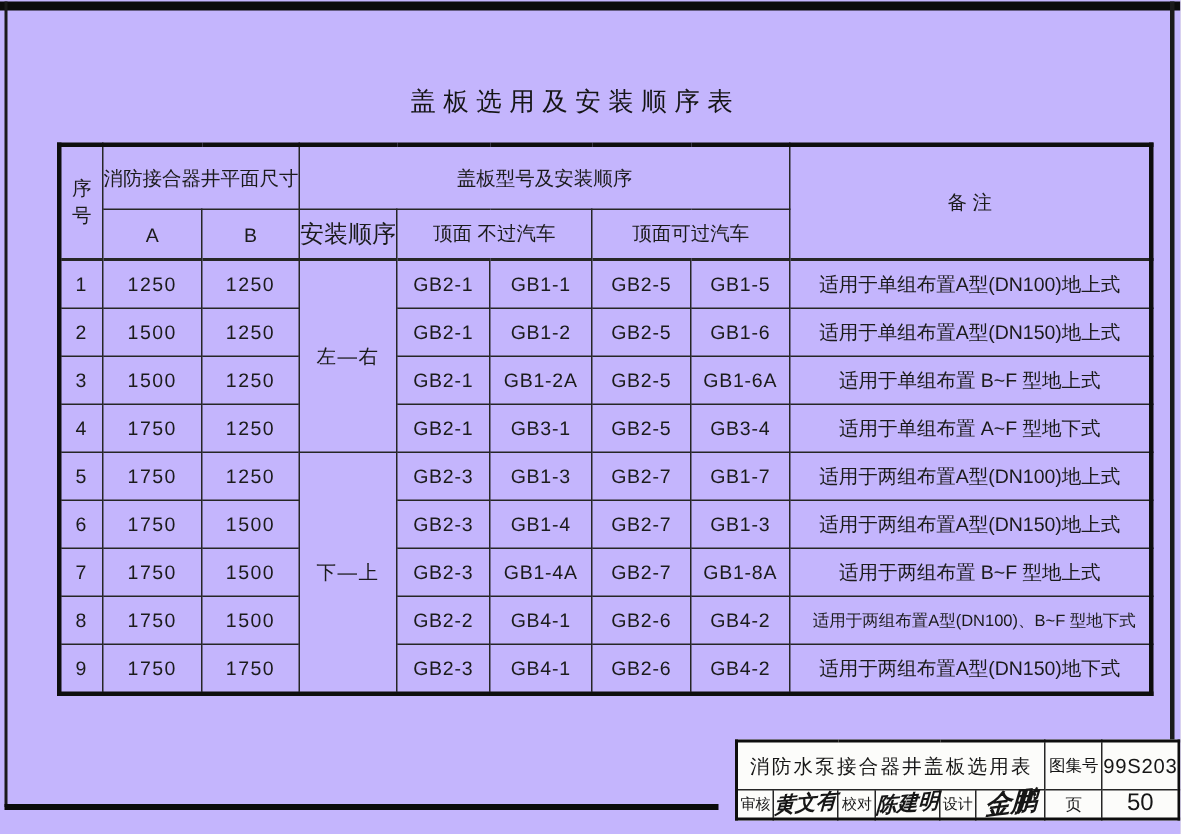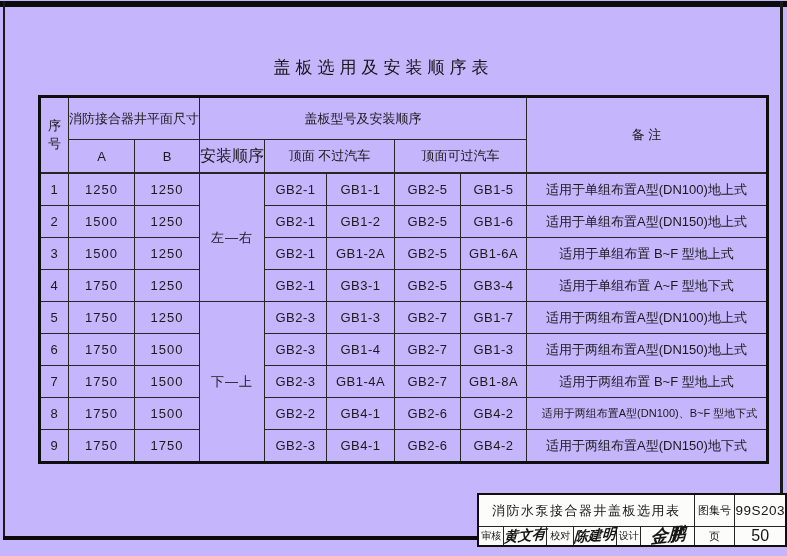--- a/index.html
+++ b/index.html
@@ -40,21 +40,21 @@
   tr.r1 td{border-top-width:2px;}
   td.remark{text-align:left;padding-left:9px;font-size:12.5px;letter-spacing:0;}
   td.remark.tight{font-size:11px;padding-left:6px;}
   td.remarks-head{white-space:pre;font-size:13.5px;}
   td.num{font-size:13px;letter-spacing:1px;}
   td.gb{font-size:13px;letter-spacing:0.5px;}
   td.install{font-size:13px;letter-spacing:1px;}
 
   
   table.tblock{
-    position:absolute;left:477px;top:493px;
+    position:absolute;left:490px;top:493px;
     border-collapse:collapse;table-layout:fixed;
     border:2px solid #0e0e0e;background:#fcfcfa;
   }
   table.tblock td{
     border:1px solid #262626;text-align:center;vertical-align:middle;
     padding:0;white-space:nowrap;color:#161616;
   }
   .tb-title{font-size:13px;letter-spacing:1.5px;height:31px;}
   .tb-atlas-label{font-size:11px;}
   .tb-atlas-no{font-size:13.5px;letter-spacing:0.5px;}

